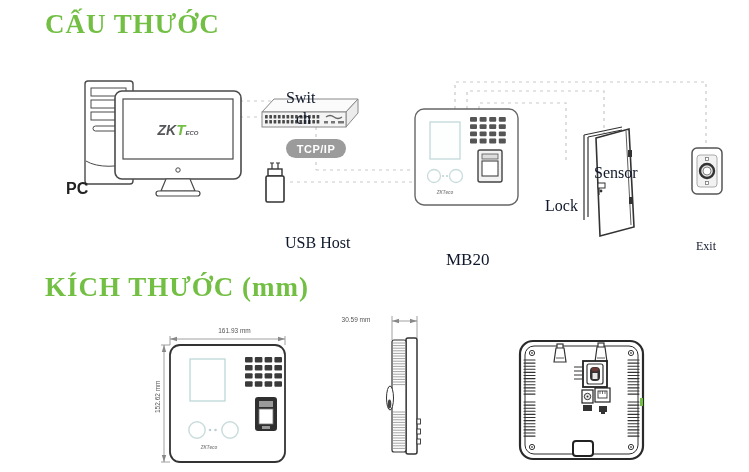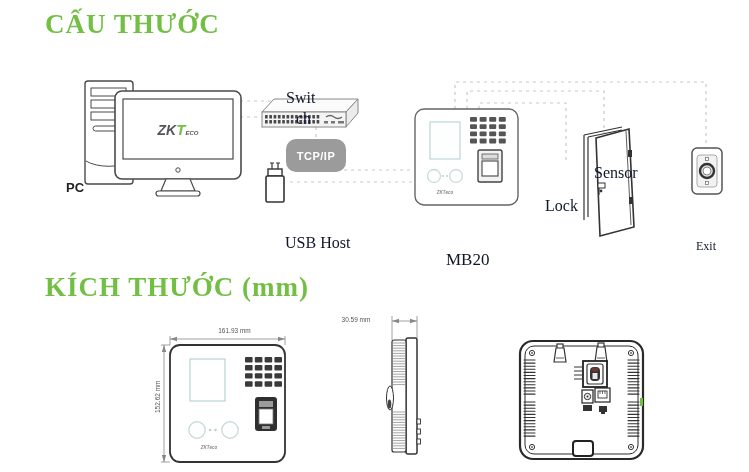--- a/index.html
+++ b/index.html
@@ -2,21 +2,21 @@
 <html><head>
 <meta charset="utf-8">
 <style>
   html,body{margin:0;padding:0;background:#fff;}
   .page{position:relative;width:749px;height:472px;background:#ffffff;overflow:hidden;
         font-family:"Liberation Serif",serif;color:#1a1a1a;}
   .abs{position:absolute;}
   .sec-title{font-family:"Liberation Serif",serif;font-weight:bold;font-size:27px;
              color:#72bf44;letter-spacing:1px;white-space:nowrap;}
   .lbl{font-family:"Liberation Serif",serif;font-size:16px;color:#0f172a;white-space:nowrap;}
-  .lbl-bold-sans{font-family:"Liberation Sans",sans-serif;font-weight:bold;font-size:13px;color:#222;}
+  .lbl-bold-sans{font-family:"Liberation Sans",sans-serif;font-weight:bold;font-size:16px;color:#222;}
   .pill{background:#9b9b9b;color:#fff;font-family:"Liberation Sans",sans-serif;
         font-weight:bold;font-size:11px;letter-spacing:.5px;border-radius:10px;
         display:flex;align-items:center;justify-content:center;}
   .dim-text{font-family:"Liberation Sans",sans-serif;font-size:6.5px;color:#555;
             background:#fff;text-align:center;white-space:nowrap;}
   .dim-text-v{font-family:"Liberation Sans",sans-serif;font-size:6.5px;color:#555;
               background:#fff;writing-mode:vertical-rl;transform:rotate(180deg);
               text-align:center;white-space:nowrap;}
   svg{display:block;overflow:visible;}
 </style>
@@ -91,21 +91,21 @@
         <rect x="58.599999999999994" y="30" width="2.7" height="3.4" rx="0.5" fill="#4a4a4a"></rect>
       </g>
     <path d="M68,27 q4,-3 8,0 q4,3 8,0" fill="none" stroke="#666" stroke-width="1.4"></path>
     <rect x="66" y="31" width="4" height="2.5" fill="#777"></rect>
     <rect x="73" y="31" width="4" height="2.5" fill="#777"></rect>
     <rect x="80" y="31" width="6" height="2.5" fill="#777"></rect>
   </svg>
   <div class="abs lbl" style="left:286px;top:89px">Swit</div>
   <div class="abs lbl" style="left:296px;top:110px">ch</div>
 
-  <div class="abs pill" style="left:286px;top:139px;width:60px;height:33px">TCP/IP</div>
+  <div class="abs pill" style="left:286px;top:139px;width:60px;height:19px">TCP/IP</div>
 
   <svg class="abs" style="left:263px;top:160px" width="28" height="44" viewBox="0 0 28 44">
     <g fill="#fff" stroke="#333" stroke-width="1.4">
       <path d="M7,3 H11 M9,3 V9 M13,3 H17 M15,3 V9" stroke-width="1.2"></path>
       <rect x="5" y="9" width="14" height="7"></rect>
       <rect x="3" y="16" width="18" height="26" rx="1.5" stroke-width="1.6"></rect>
     </g>
   </svg>
   <div class="abs lbl" style="left:285px;top:234px">USB Host</div>
 

